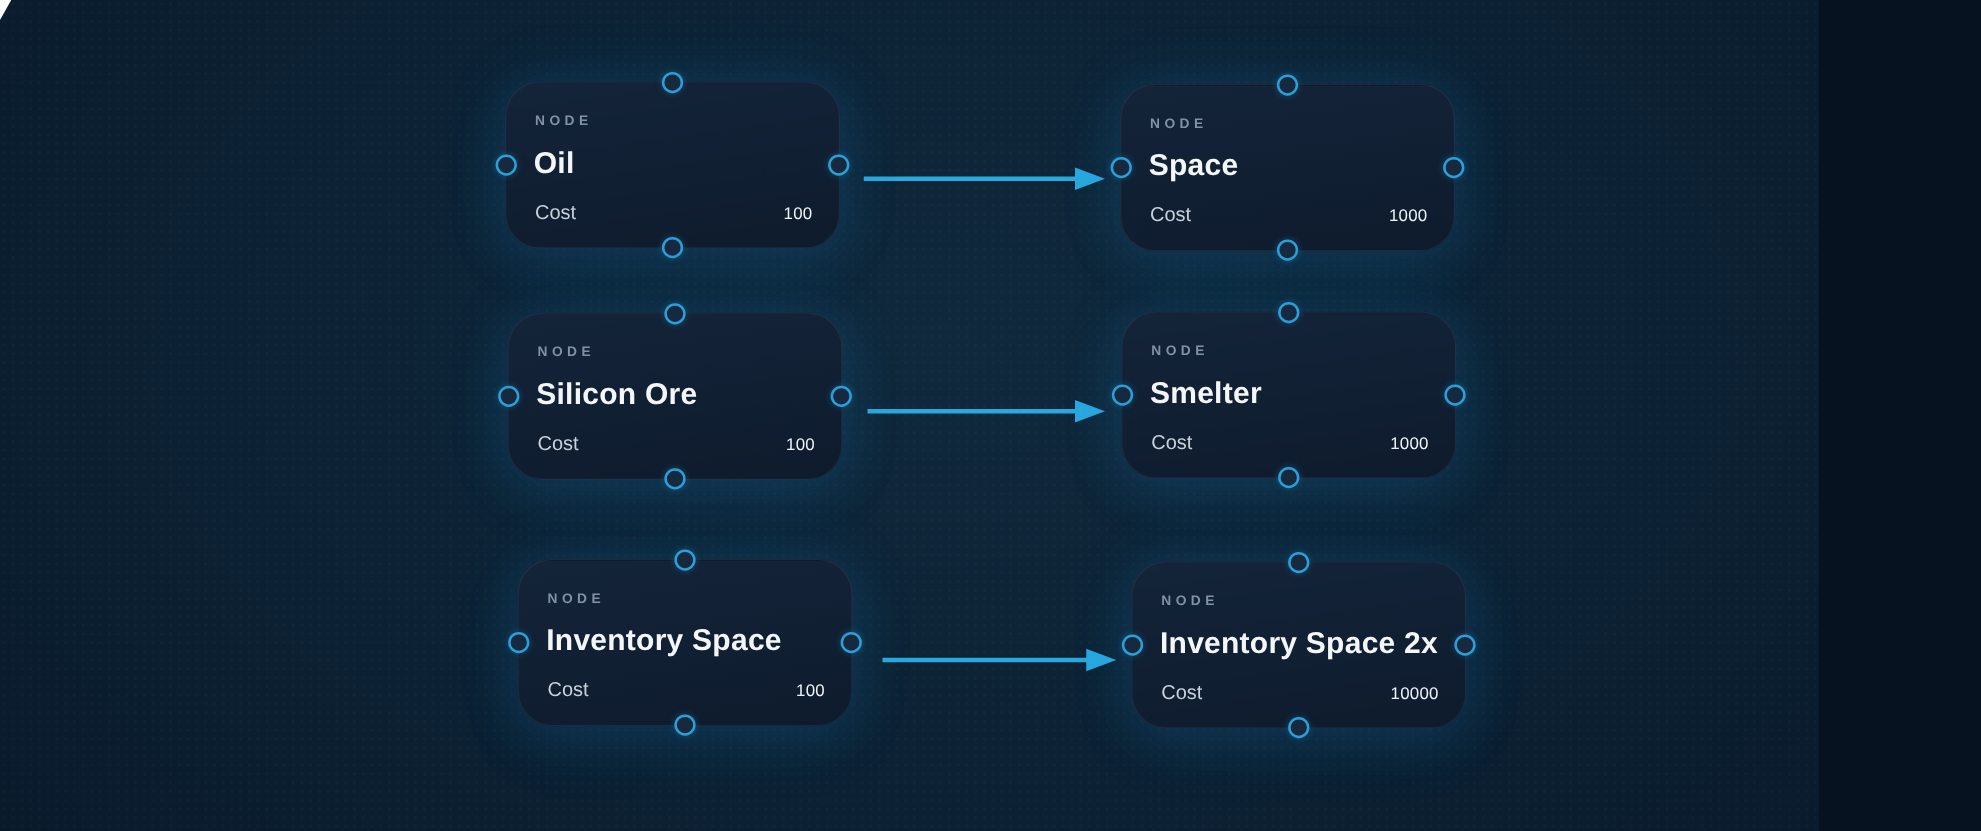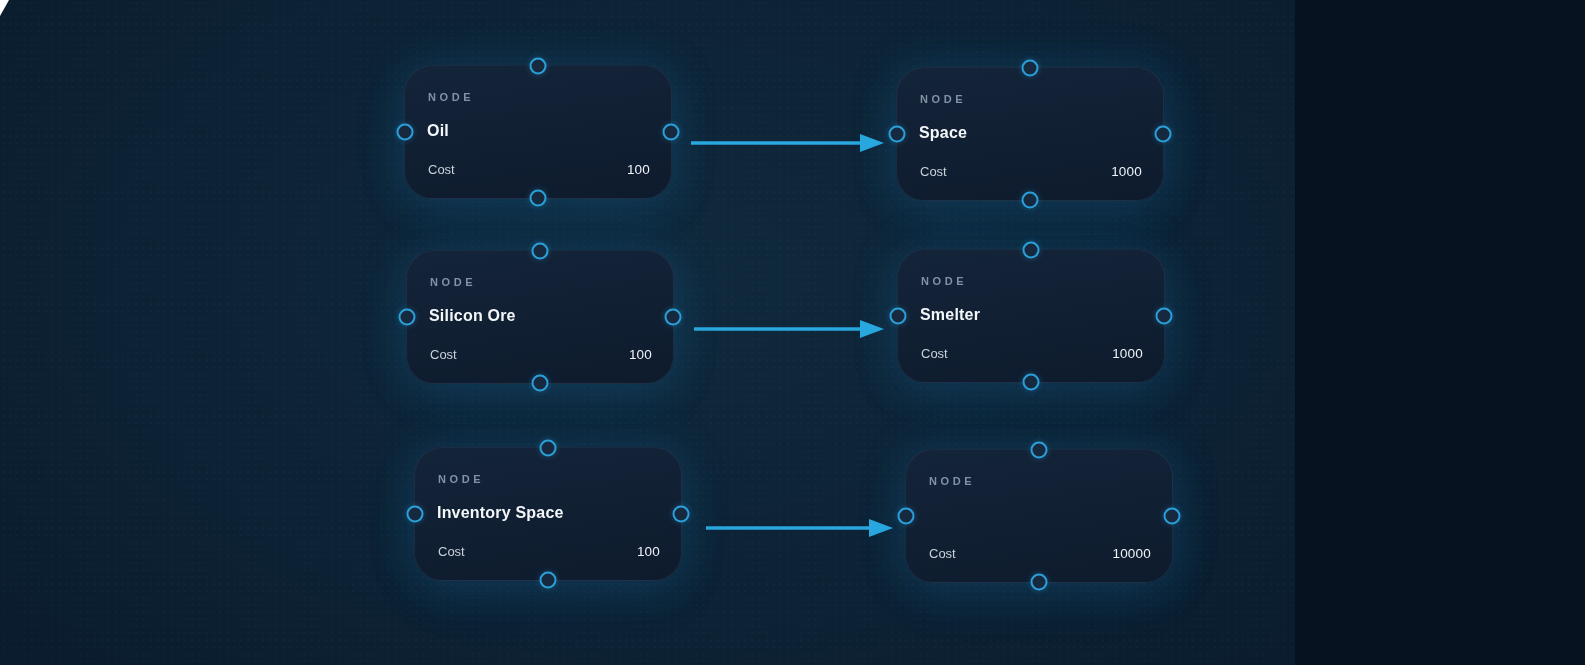--- a/index.html
+++ b/index.html
@@ -12,21 +12,21 @@
     --text-primary:#f4f7fa;
     --text-secondary:#c9d2da;
     --bg-center:#10293c;
     --bg-edge:#06121f;
   }
   *{margin:0;padding:0;box-sizing:border-box;}
   html,body{width:1585px;height:665px;overflow:hidden;background:#06121f;}
   body{font-family:"Liberation Sans","DejaVu Sans",sans-serif;}
 
   .canvas{
-    position:relative;width:1295px;height:665px;
+    position:relative;width:1455px;height:665px;
     background:
       radial-gradient(circle at 50% 45%, rgba(110,170,220,0.035) 1px, transparent 1.3px),
       radial-gradient(1300px 820px at 52% 42%, var(--bg-center) 0%, #0c2133 45%, #091a2b 75%, var(--bg-edge) 100%);
     background-size:7px 7px, 100% 100%;
   }
 
   .corner-cursor{
     position:absolute;left:0;top:0;width:9px;height:16px;background:#ffffff;
     clip-path:polygon(0 0,100% 0,0 100%);z-index:30;
   }
@@ -39,28 +39,28 @@
     box-shadow:0 0 42px 8px rgba(30,150,215,0.13), 0 16px 50px rgba(20,130,200,0.10);
     z-index:10;
   }
   .node-kind{
     position:absolute;left:23px;top:25px;
     font-size:11px;font-weight:700;letter-spacing:3.6px;
     color:var(--label-muted);
   }
   .node-title{
     position:absolute;left:22px;top:53px;
-    font-size:16px;font-weight:700;line-height:24px;
+    font-size:24px;font-weight:700;line-height:24px;
     color:var(--text-primary);letter-spacing:0.2px;white-space:nowrap;
   }
   .cost-row{
     position:absolute;left:23px;right:21px;top:96px;
     display:flex;justify-content:space-between;align-items:baseline;
   }
-  .cost-label{font-size:13px;font-weight:400;color:var(--text-secondary);}
+  .cost-label{font-size:16px;font-weight:400;color:var(--text-secondary);}
   .cost-value{font-size:13.5px;font-weight:400;color:#eef3f7;letter-spacing:0.2px;}
 
   .port{
     position:absolute;width:17px;height:17px;border-radius:50%;
     border:2.5px solid var(--port-ring);
     background:var(--port-fill);
     box-shadow:0 0 6px rgba(43,159,216,0.35);
     z-index:12;
   }
   .port-top{left:50%;top:0;transform:translate(-50%,-50%);}
@@ -164,20 +164,21 @@
       <span class="cost-value">100</span>
     </div>
     <div class="port port-top"></div>
     <div class="port port-bottom"></div>
     <div class="port port-left"></div>
     <div class="port port-right"></div>
   </div>
 
   <div class="node n-inventory-space-2x">
     <span class="node-kind">NODE</span>
+    <span class="node-title">Inventory Space 2x</span>
     <div class="cost-row">
       <span class="cost-label">Cost</span>
       <span class="cost-value">10000</span>
     </div>
     <div class="port port-top"></div>
     <div class="port port-bottom"></div>
     <div class="port port-left"></div>
     <div class="port port-right"></div>
   </div>
 

